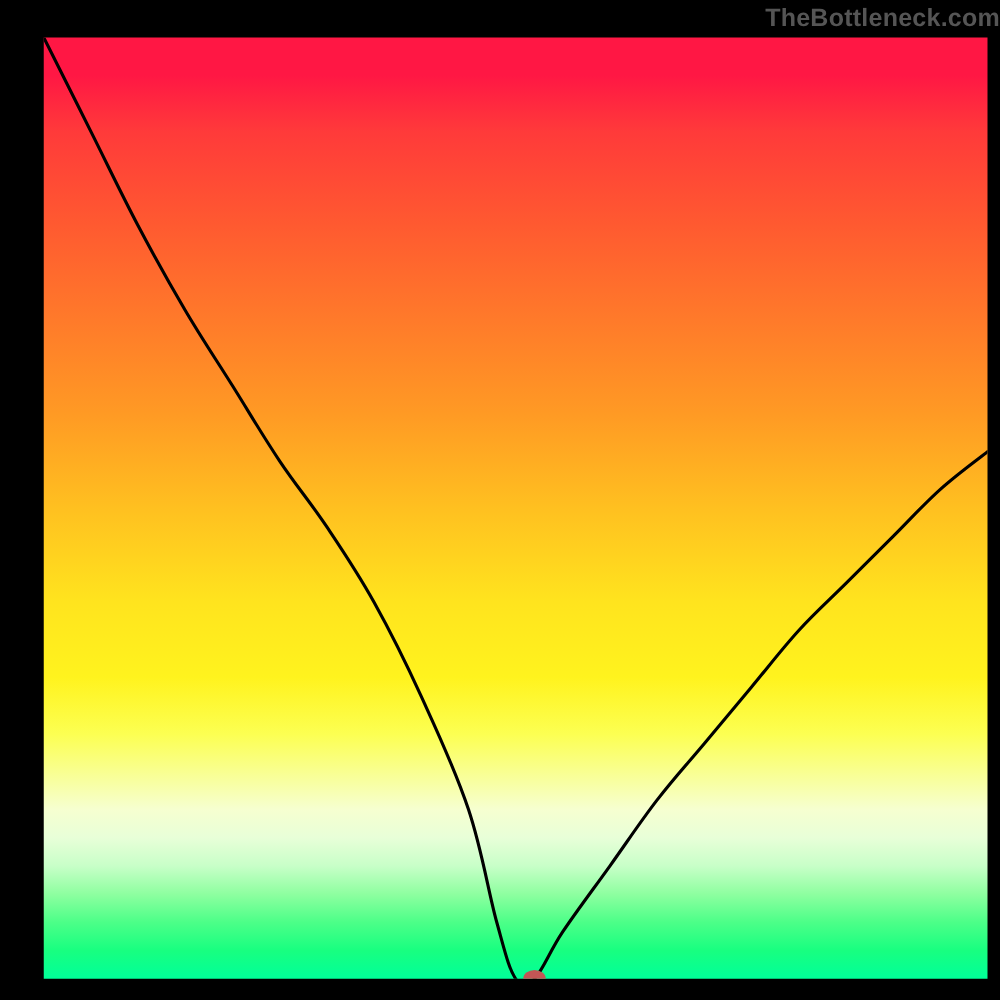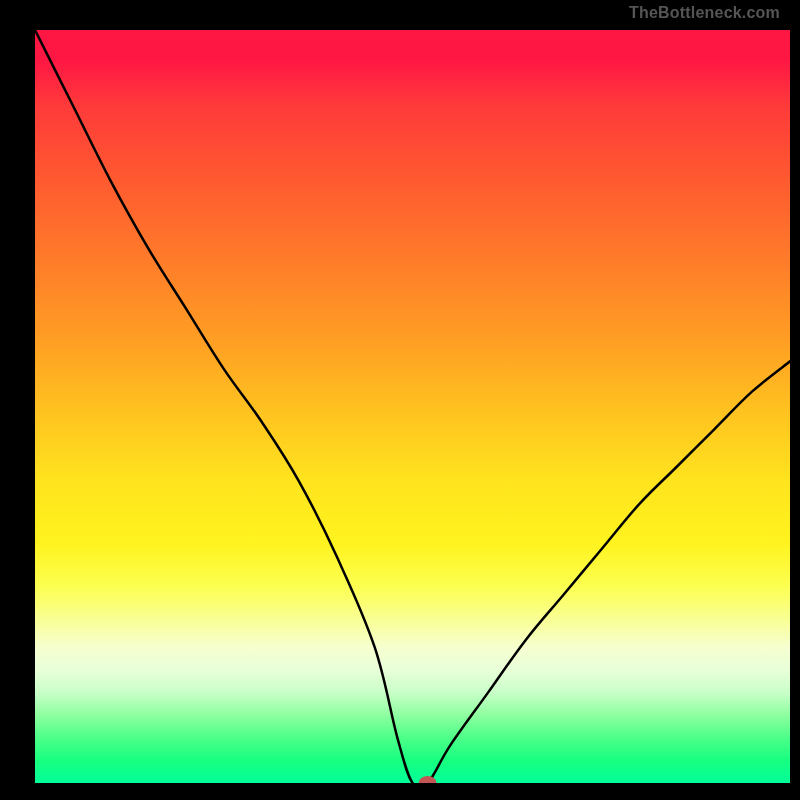--- a/index.html
+++ b/index.html
@@ -48,23 +48,23 @@
   .plot-area svg {
     position: absolute;
     left: 0;
     top: 0;
     width: 755px;
     height: 753px;
   }
   .watermark {
     position: absolute;
     top: 4px;
-    right: 20px;
+    right: 0;
     color: #555;
-    font-size: 16px;
+    font-size: 20px;
     font-weight: 600;
     letter-spacing: 0.2px;
   }
 </style>
 </head>
 <body>
 
 <div class="frame">
   <div class="watermark">TheBottleneck.com</div>
 

